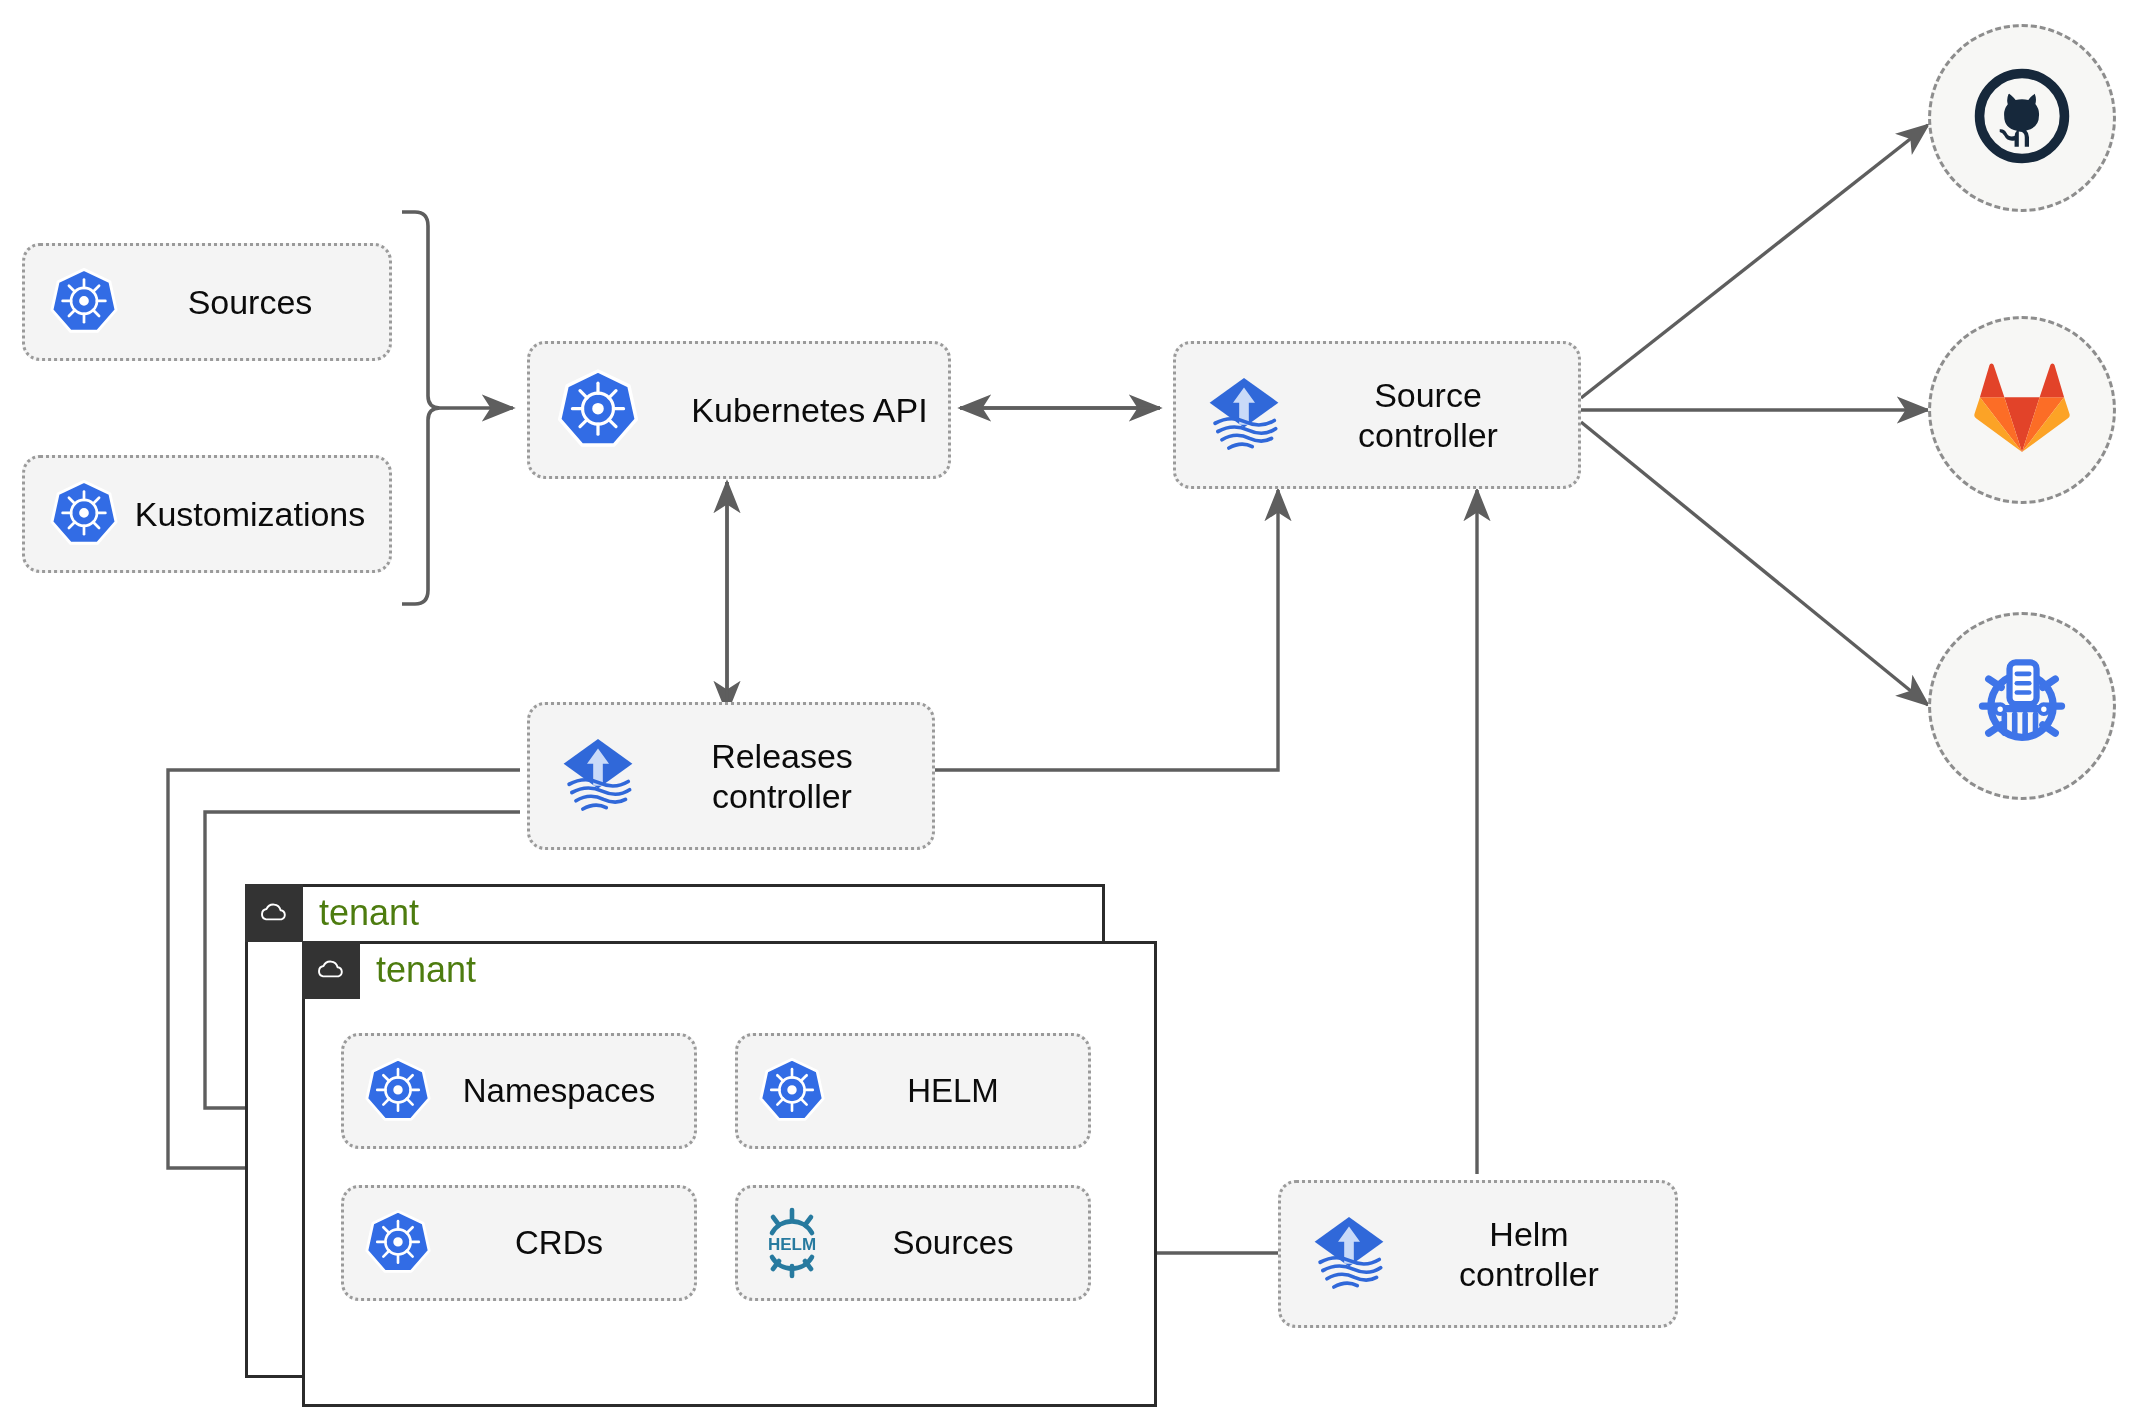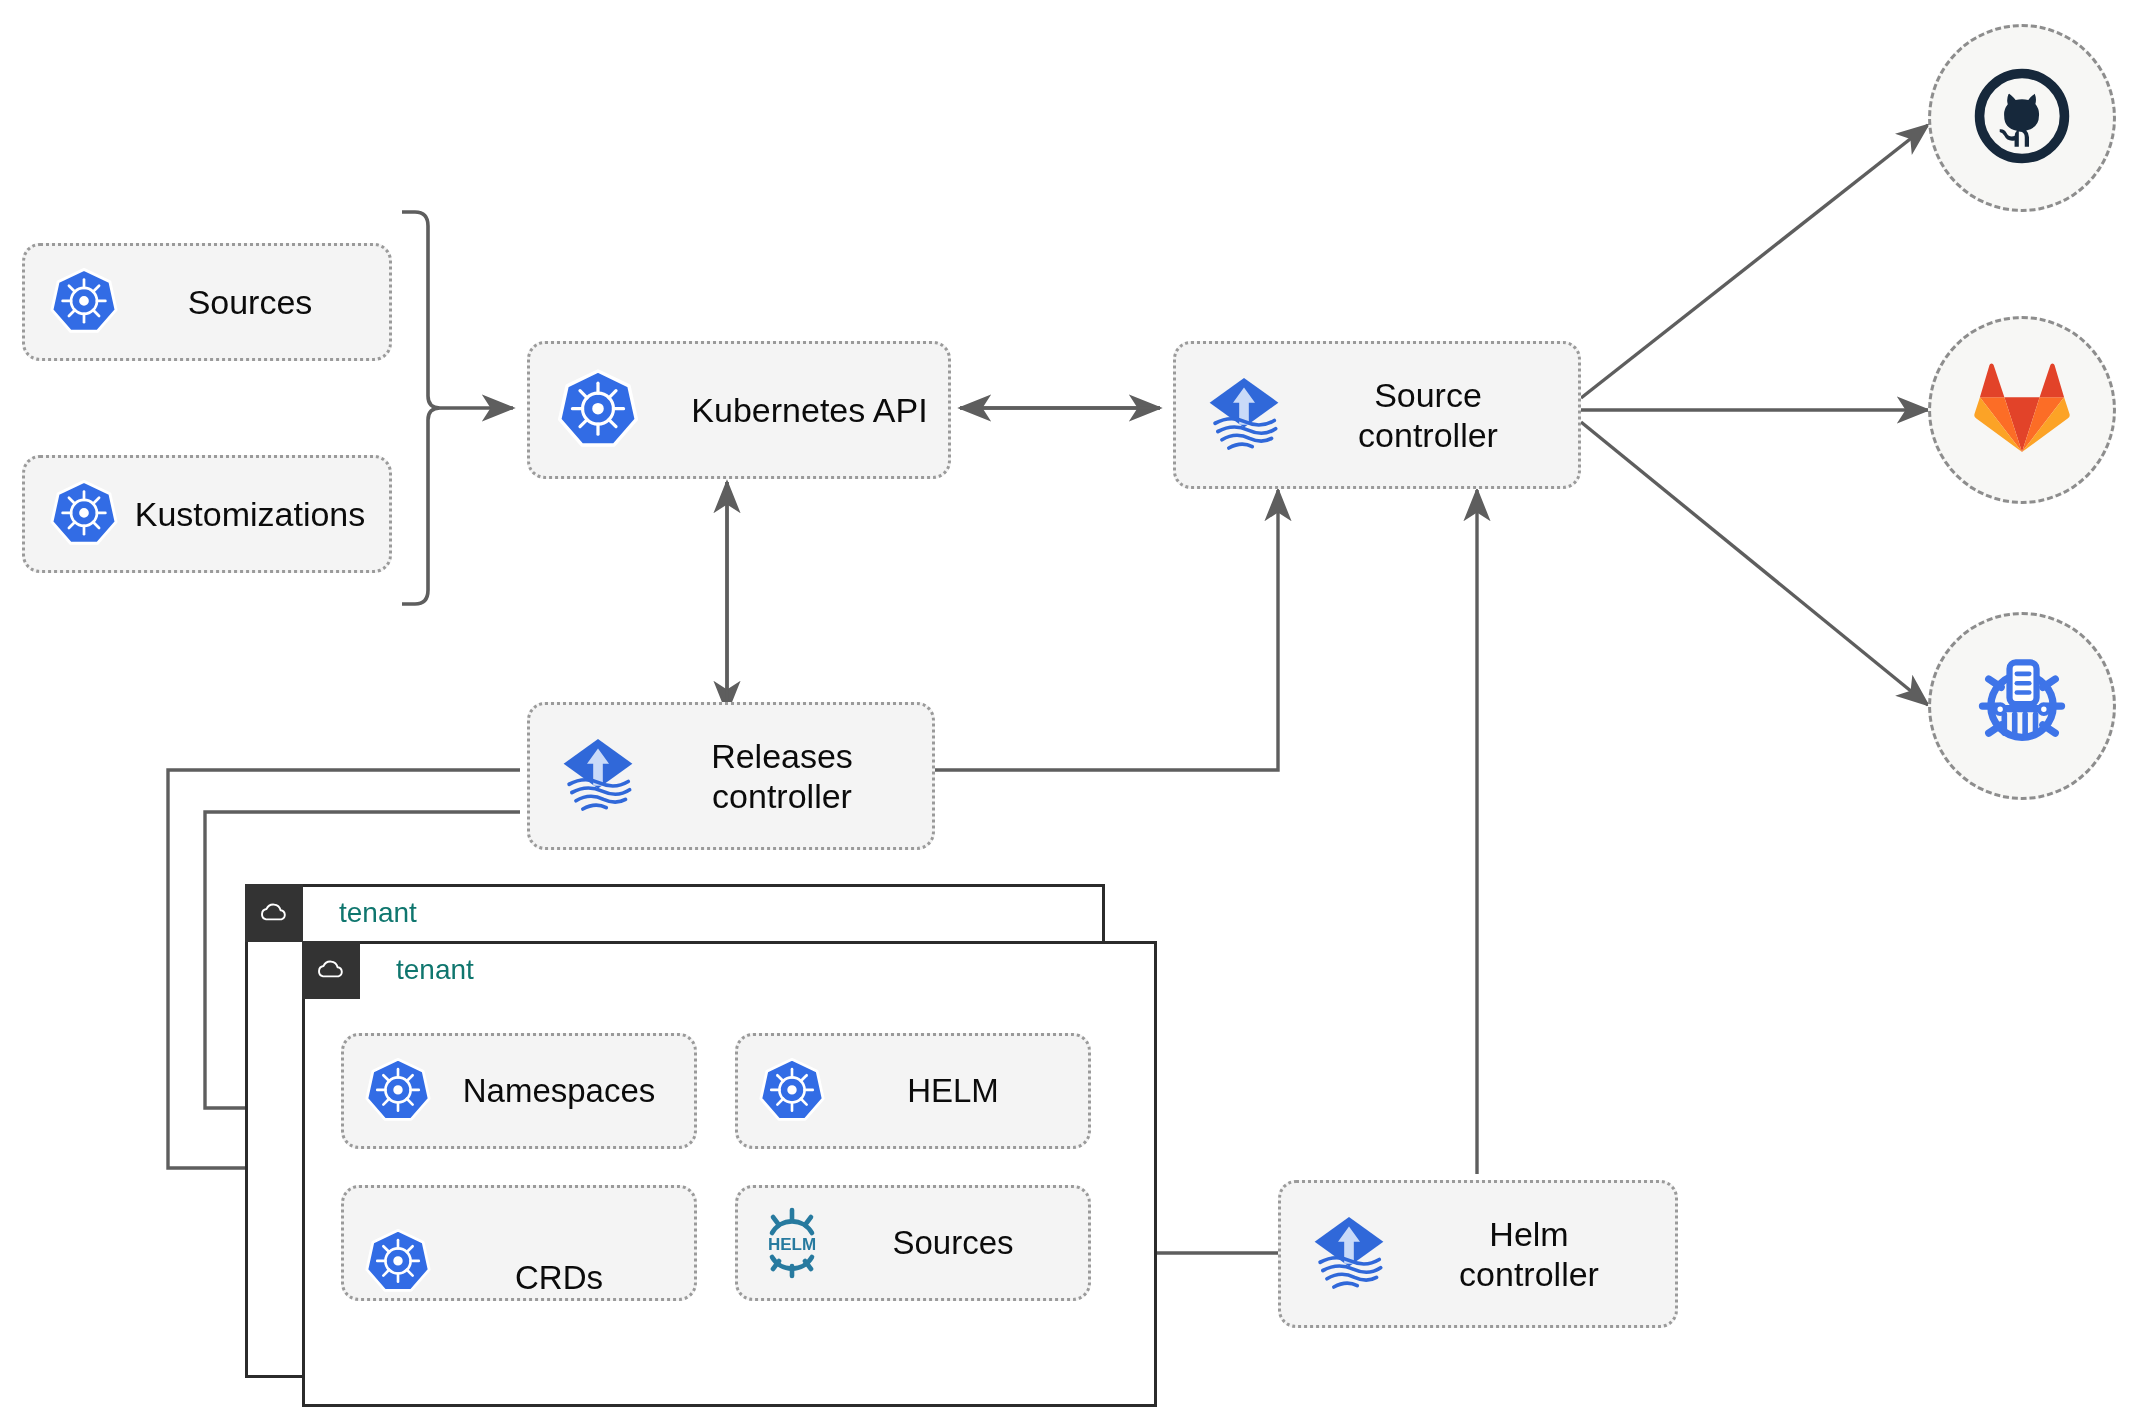--- a/index.html
+++ b/index.html
@@ -76,23 +76,23 @@
   }
   .tenant-badge {
     width: 58px; height: 58px;
     background: #333333;
     display: flex;
     align-items: center;
     justify-content: center;
     flex: 0 0 auto;
   }
   .tenant-name {
-    font-size: 28px;
-    color: #0f766e;
-    padding-left: 36px;
+    font-size: 36px;
+    color: #4d7c0f;
+    padding-left: 16px;
     background: transparent;
   }
 
   
   .tn-card { width: 356px; height: 116px; padding-left: 18px; }
   .tn-card .ico { width: 72px; height: 72px; }
   .tn-card .lbl { font-size: 33px; }
 
   
   .circle-node {
@@ -320,21 +320,21 @@
           <path d="M23.9 22.9 L18.6 17.6"></path>
             <path d="M40.1 39.1 L45.4 44.4"></path>
           <path d="M23.9 39.1 L18.6 44.4"></path>
             <path d="M40.1 22.9 L45.4 17.6"></path>
         </g>
       </svg>
     </span>
     <span class="lbl">HELM</span>
   </div>
 
-  <div class="node tn-card" style="left:341px; top:1185px;align-items:flex-end;">
+  <div class="node tn-card" style="left:341px; top:1185px;">
     <span class="ico">
       <svg viewBox="0 0 64 64" width="70" height="70" aria-hidden="true">
         <path d="M32 3 L55 14 L60.5 39 L44 58 H20 L3.5 39 L9 14 Z" fill="#326CE5" stroke="#ffffff" stroke-width="2.6" stroke-linejoin="round"></path>
         <g stroke="#ffffff" stroke-width="2.4" fill="none" stroke-linecap="round">
           <circle cx="32" cy="31" r="11.5"></circle>
           <circle cx="32" cy="31" r="3.1" fill="#ffffff"></circle>
           <path d="M32 19.5 V12"></path>
             <path d="M32 42.5 V50"></path>
           <path d="M20.5 31 H13"></path>
             <path d="M43.5 31 H51"></path>

